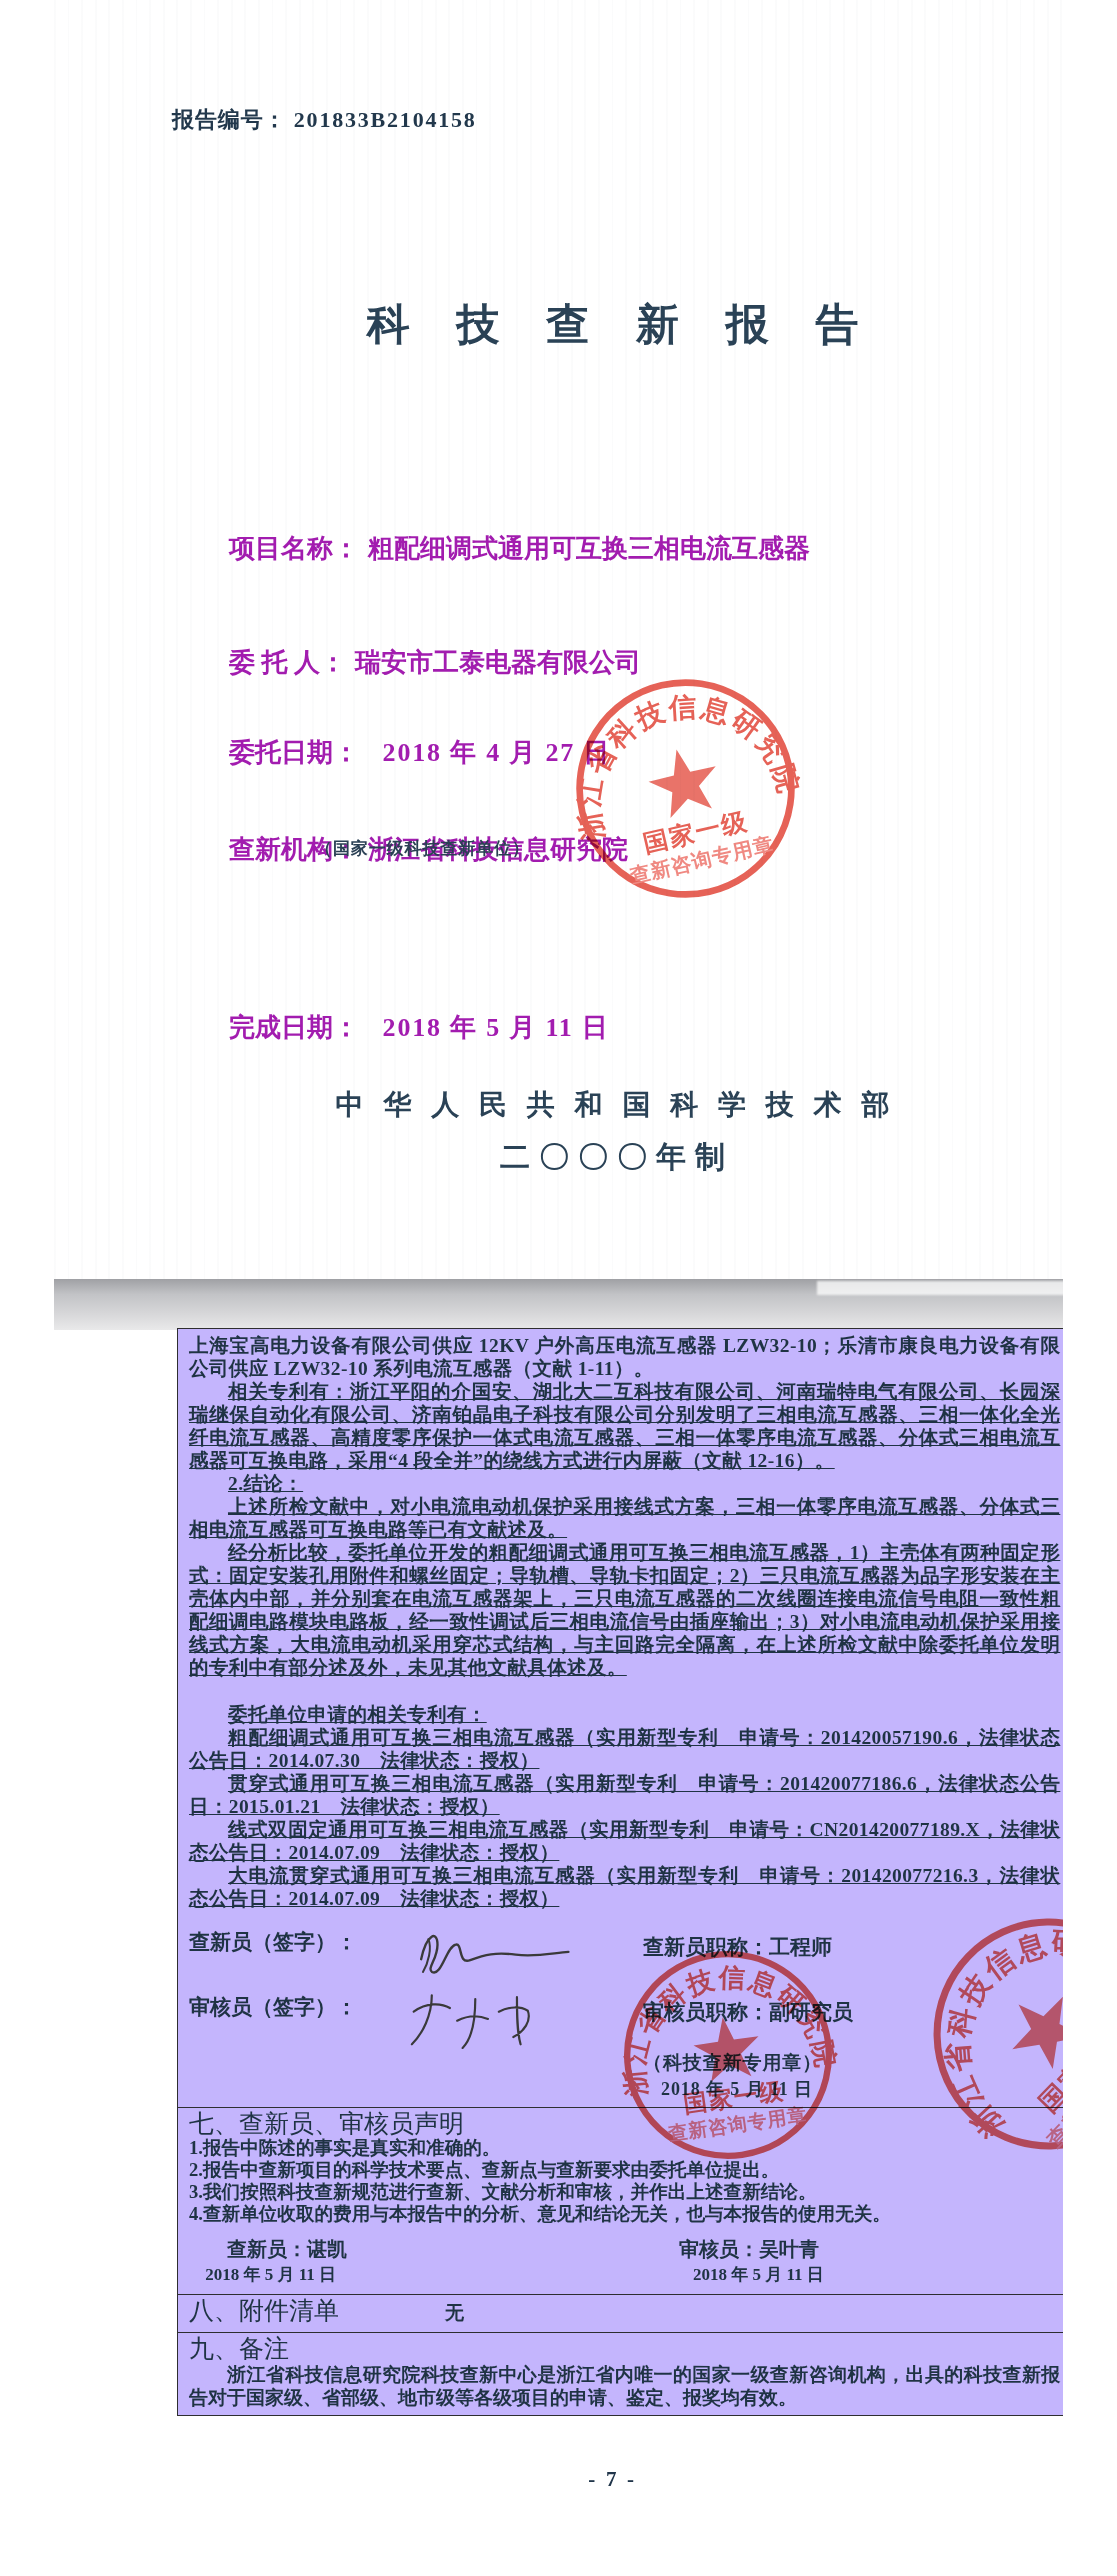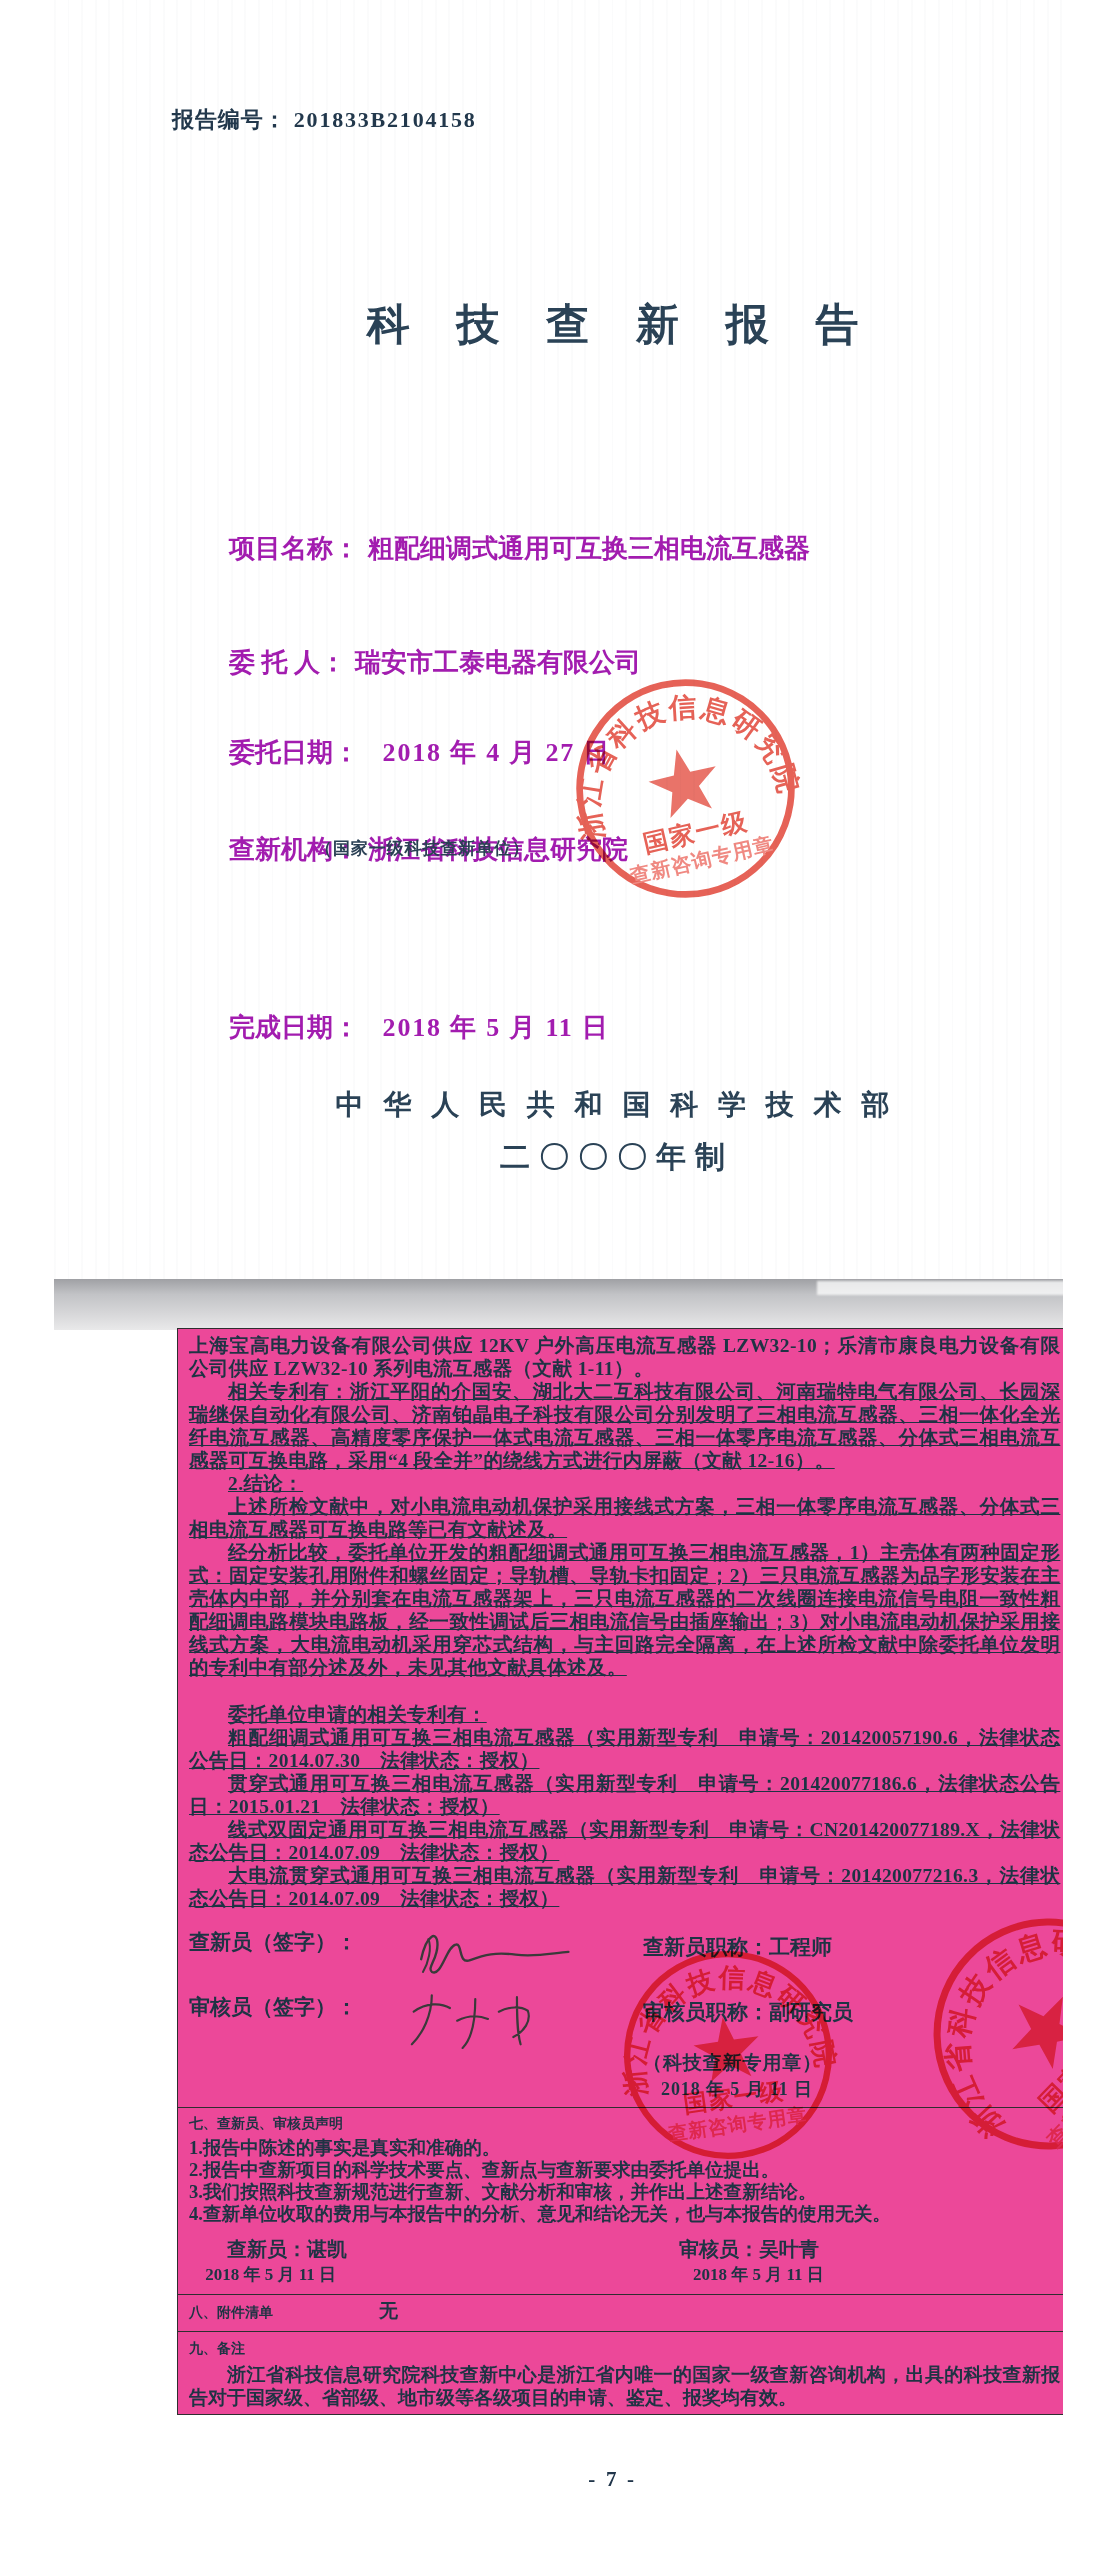--- a/index.html
+++ b/index.html
@@ -54,21 +54,21 @@
   .stamp{position:absolute;mix-blend-mode:multiply;opacity:.93;pointer-events:none;}
   .stamp svg{display:block;}
   .stamp-cover{left:517px;top:674px;width:229px;height:229px;transform:rotate(-13deg);}
   .stamp-sign{left:565px;top:1946px;width:218px;height:218px;transform:rotate(-8deg);}
   .stamp-edge-clip{position:absolute;left:874px;top:1909px;width:146px;height:253px;overflow:hidden;pointer-events:none;}
   .stamp-edge{position:absolute;left:0;top:3.6px;width:242px;height:242px;mix-blend-mode:multiply;opacity:.9;transform:rotate(-46deg);}
 
   
   .page2-box{
     position:absolute;left:123px;top:1328px;width:897px;
-    border:1.8px solid #2e2e30;background:#ec4899;box-sizing:border-box;
+    border:1.8px solid #2e2e30;background:#c4b5fd;box-sizing:border-box;
     color:#1f3344;
     box-shadow:2.7px 0 0 rgba(0,0,0,.08);
   }
   .p2-main{padding:5.4px 12.7px 0 11px;}
   .p2-main p{
     margin:0;font-size:19.5px;line-height:23px;font-weight:600;
     text-align:justify;letter-spacing:0.4px;
   }
   .p2-main p.ind{text-indent:2em;text-decoration:underline;}
   .p2-main p.gap-top{margin-top:23.6px;}
@@ -77,21 +77,21 @@
   .sign-row{position:relative;display:flex;align-items:flex-start;font-size:21px;font-weight:bold;gap:39px;}
   .sign-row .sig-label{white-space:nowrap;}
   .sign-row .sig-title{position:absolute;left:454px;top:5.4px;white-space:nowrap;}
   .sign-row-1{margin-top:18px;height:54px;}
   .sign-row-2{margin-top:11px;height:53px;}
   .sig-svg{margin-left:5.4px;margin-top:-7.3px;}
   .stamp-note{margin:3.6px 0 0 454px;font-size:19px;font-weight:bold;letter-spacing:0.9px;}
   .stamp-date{margin:1.8px 0 5.4px 472px;font-size:18px;font-weight:bold;letter-spacing:0.9px;}
 
   .sect{border-top:1.8px solid #2e2e30;padding:3.6px 12.7px 5.4px 11px;}
-  .sect-header{font-size:14px;font-weight:bold;line-height:25.4px;}
+  .sect-header{font-size:25px;font-weight:normal;line-height:25.4px;}
   .decl-item{font-size:18.6px;font-weight:600;line-height:22px;}
   .decl-names{position:relative;margin-top:11px;height:27px;font-size:20px;font-weight:bold;}
   .decl-names .left{position:absolute;left:38px;}
   .decl-names .right{position:absolute;left:490px;}
   .decl-dates{position:relative;height:25.4px;font-size:17px;font-weight:bold;}
   .decl-dates .left{position:absolute;left:16.3px;}
   .decl-dates .right{position:absolute;left:504px;}
   .attach-row{display:flex;align-items:baseline;gap:22px;}
   .attach-row .attach-value{margin-left:84px;font-size:19px;font-weight:600;}
   .remark-text{margin:1.8px 0 0 0;font-size:19px;line-height:23px;font-weight:600;text-align:justify;text-indent:2em;}

